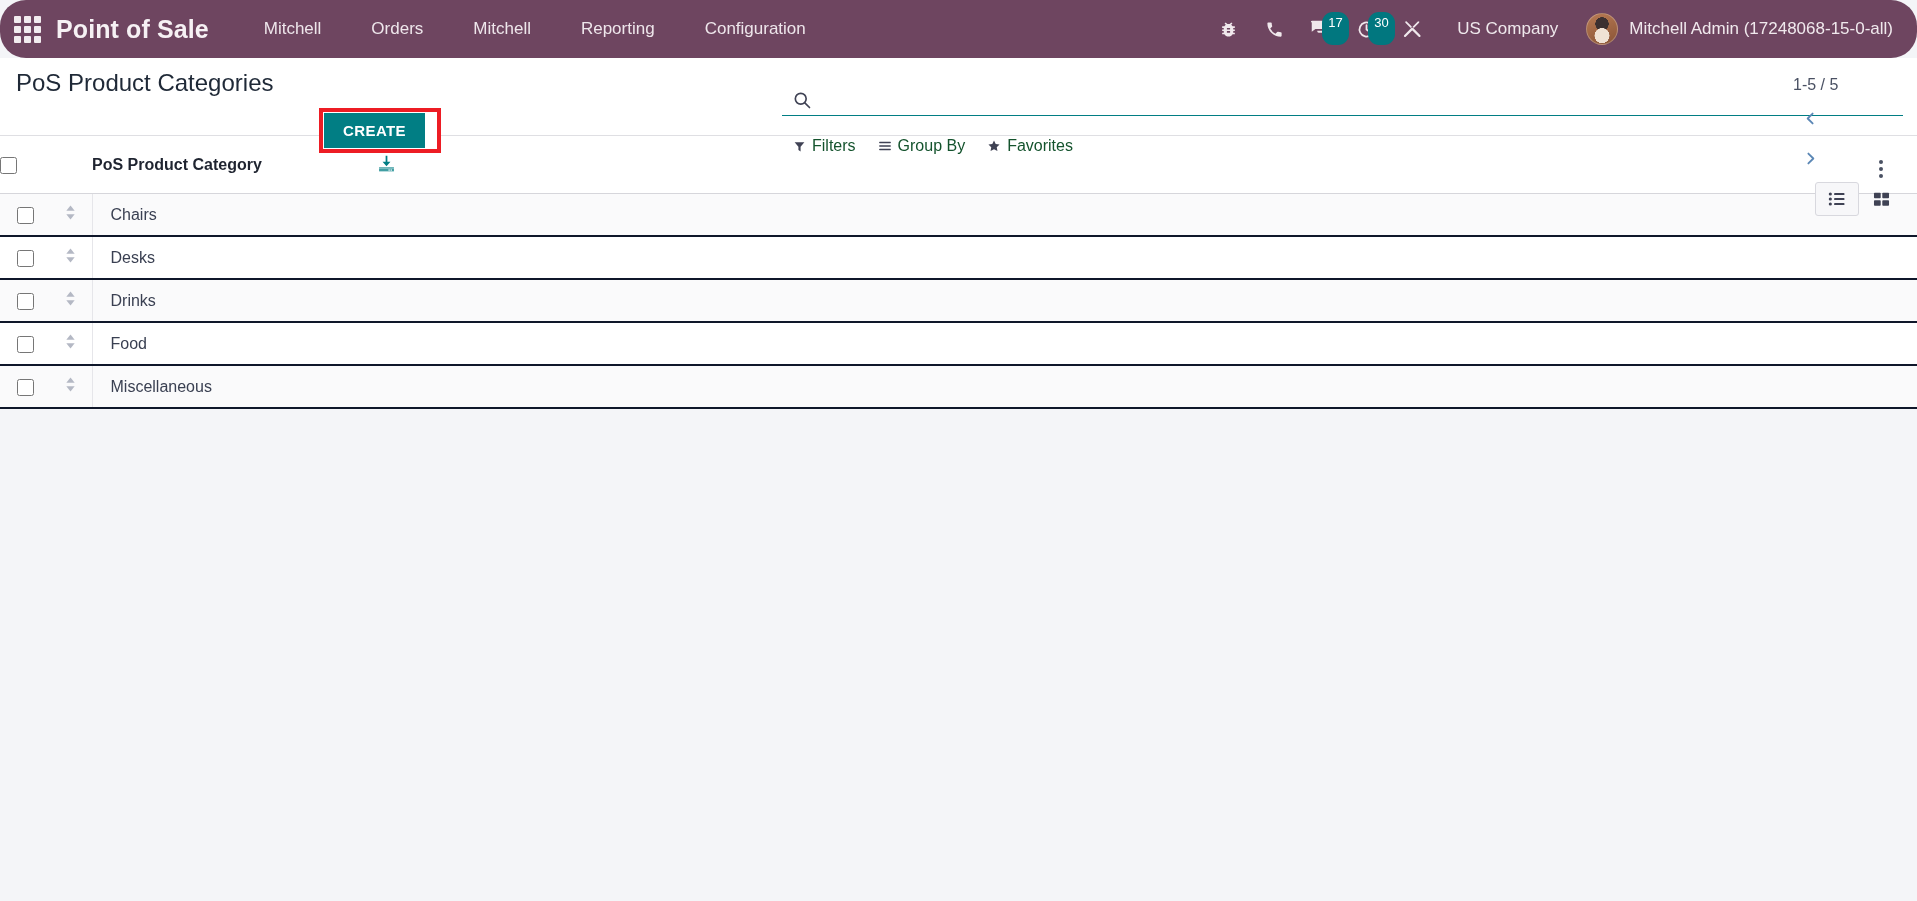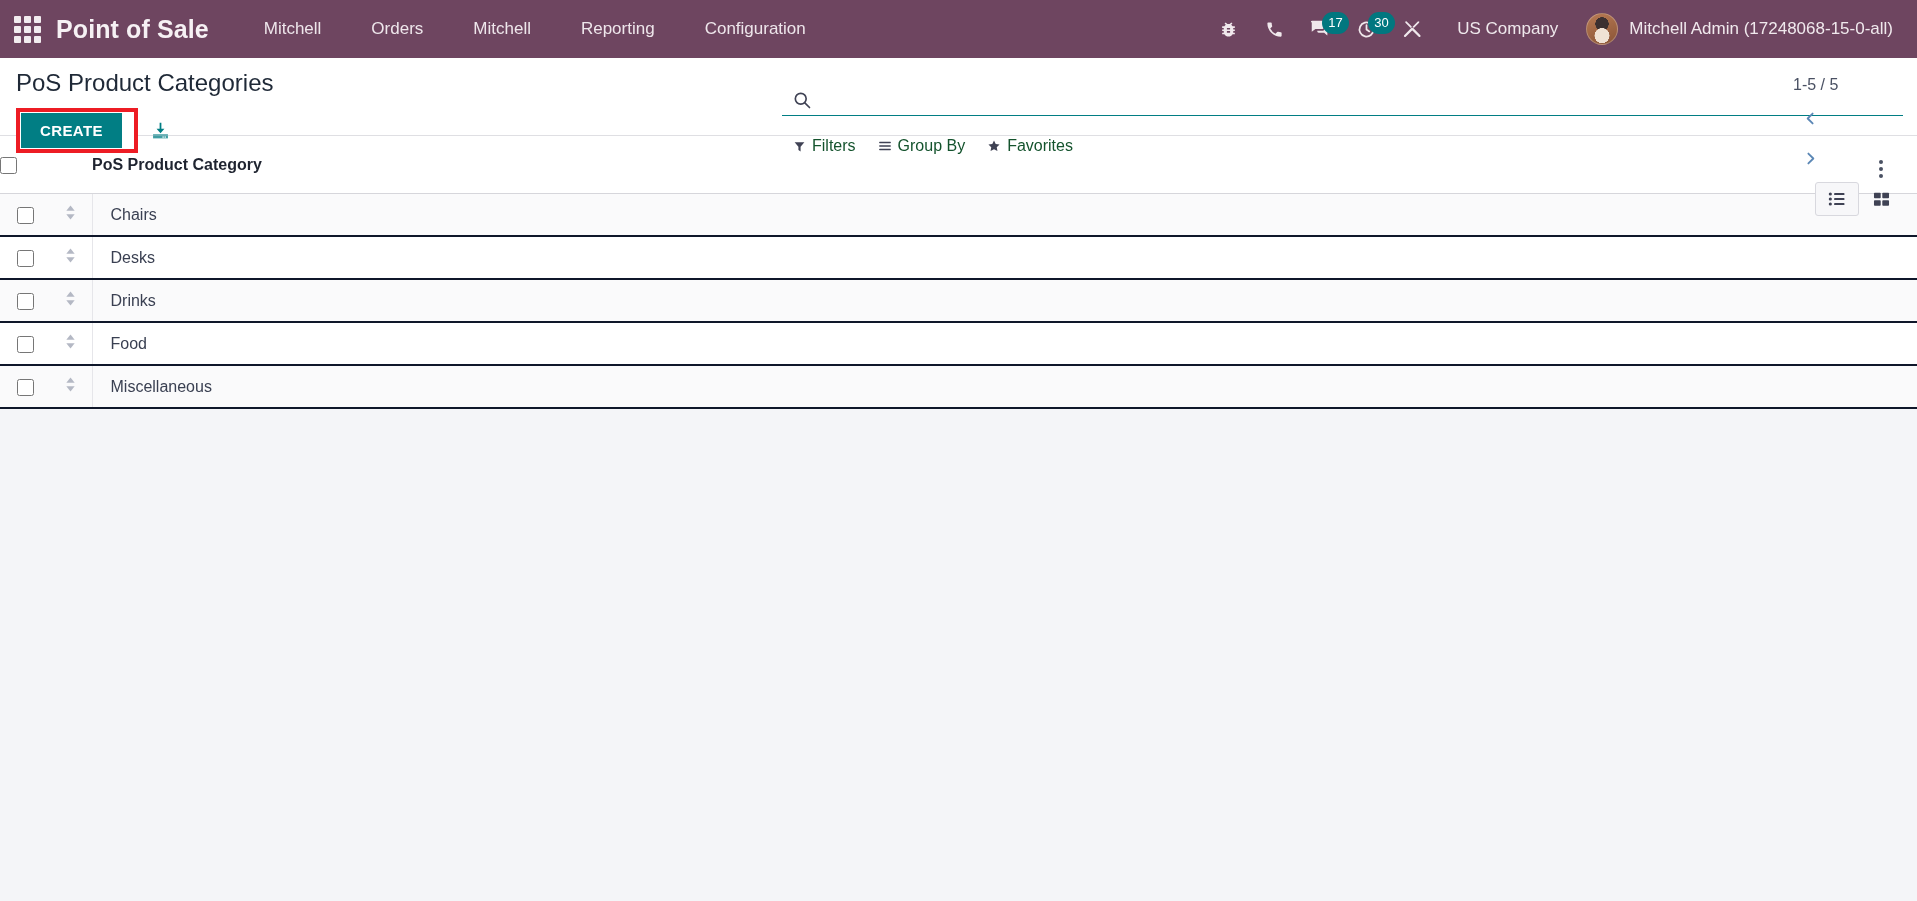--- a/index.html
+++ b/index.html
@@ -15,20 +15,21 @@
 
   
   .navbar {
     height: 58px;
     background: #6E4560;
     display: flex;
     align-items: center;
     padding: 0 14px 0 12px;
     color: #F4EFF2;
     position: relative;
+    border-radius: 26px;
   }
   .apps-grid {
     width: 30px; height: 30px;
     display: grid;
     grid-template-columns: repeat(3, 7px);
     grid-template-rows: repeat(3, 7px);
     gap: 3px;
     justify-content: center;
     align-content: center;
     margin-right: 14px;
@@ -70,21 +71,21 @@
     display: flex;
     align-items: center;
     justify-content: center;
     cursor: pointer;
   }
   .sys-icon svg { display: block; }
   .badge {
     position: absolute;
     top: 5px; left: 25px;
     min-width: 26px;
-    height: 22px;
+    height: 33px;
     padding: 0 6px;
     border-radius: 11px;
     background: #01777F;
     color: #fff;
     font-size: 13px;
     line-height: 21px;
     text-align: center;
     font-weight: normal;
   }
   .company-name {
@@ -134,20 +135,21 @@
     padding-top: 11px;
     padding-left: 2px;
     line-height: 1.2;
   }
   .cp-buttons {
     display: flex;
     align-items: center;
     gap: 0;
     margin-top: 10px;
     padding-left: 2px;
+    flex-direction: column;
   }
   .create-wrap {
     border: 4px solid #ED1C24;
     padding: 1px 12px 1px 1px;
     display: inline-flex;
     align-items: center;
     background: #fff;
   }
   .btn-create {
     background: #017E84;

